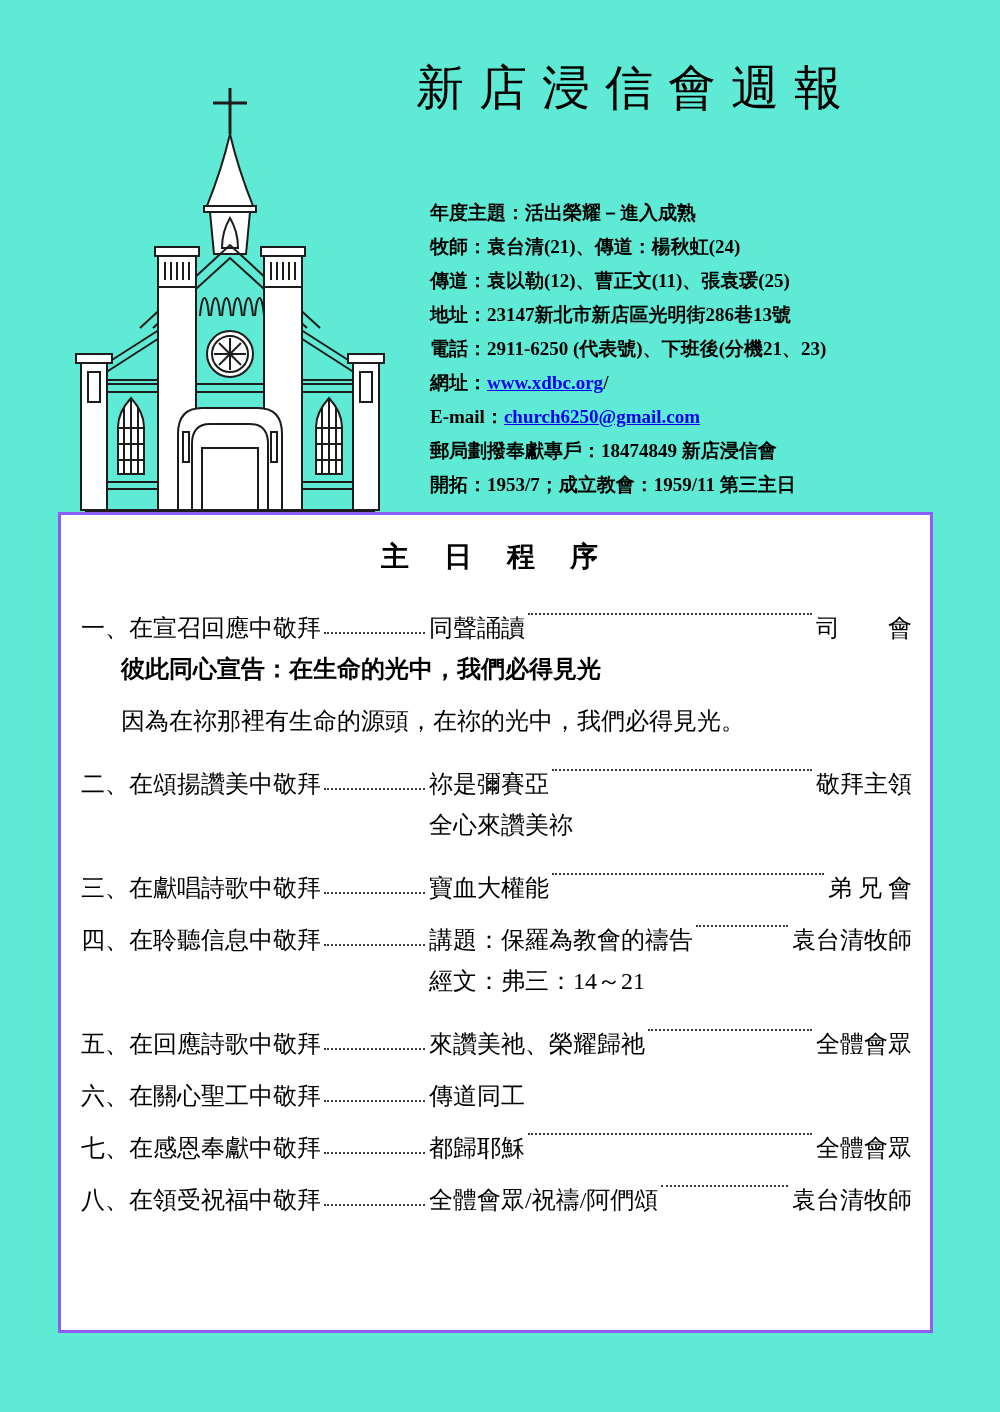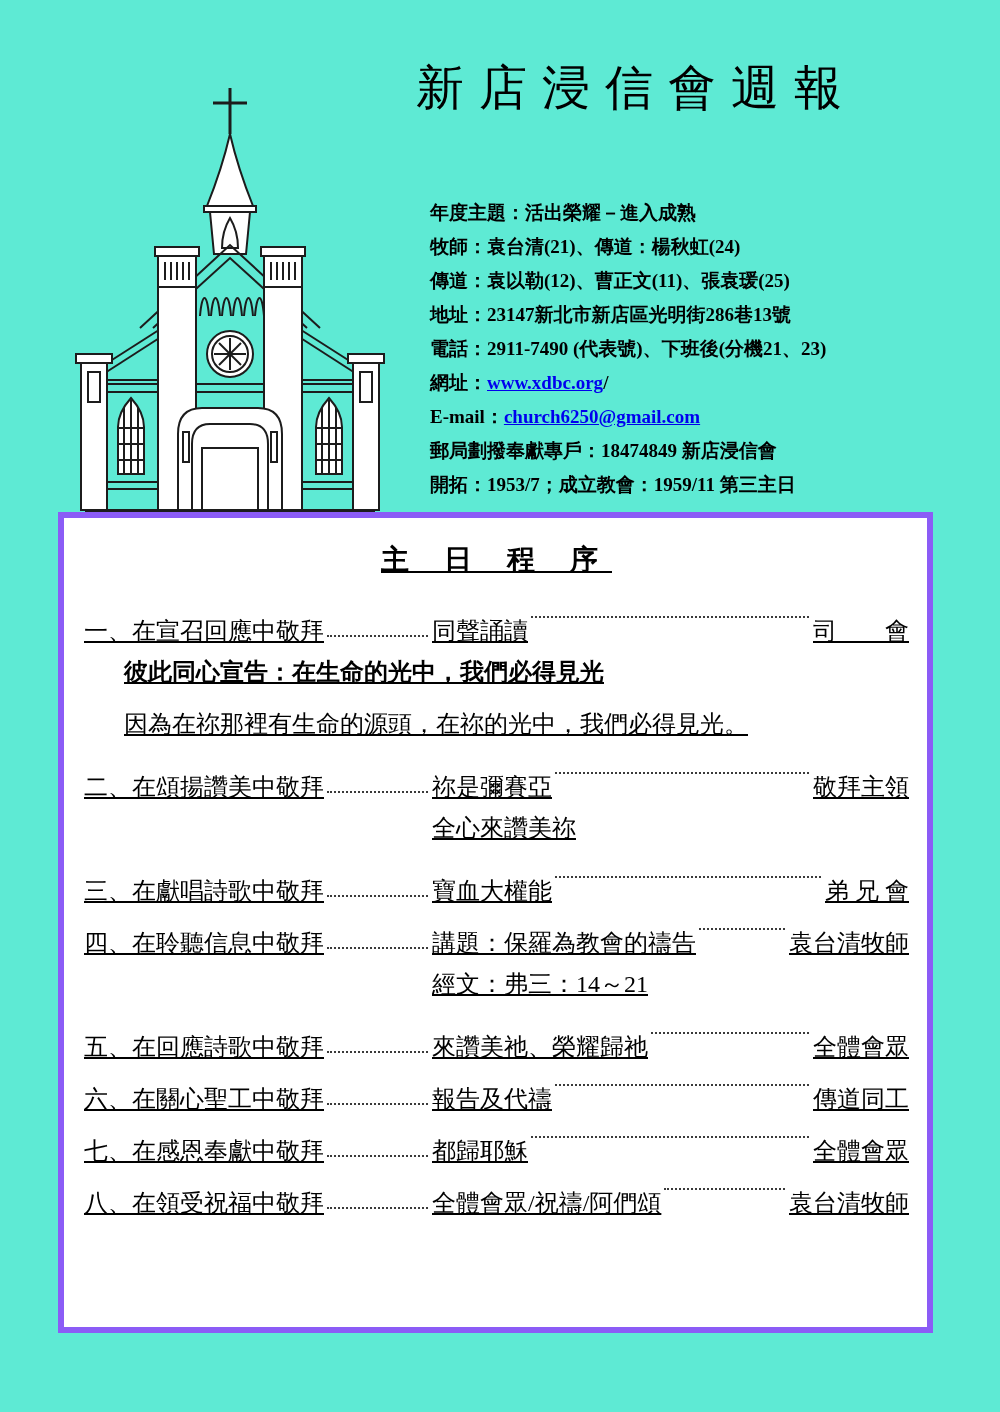--- a/index.html
+++ b/index.html
@@ -19,23 +19,22 @@
     text-align:right; font-size:23px; font-weight:bold; letter-spacing:1px;
   }
   .info-block {
     position:absolute; left:430px; top:164px; width:530px;
     font-size:19px; font-weight:bold; line-height:34px; white-space:nowrap;margin-top:32px;
   }
   .lnk { color:#0000EE; text-decoration:underline; font-weight:bold; cursor:pointer; }
   
   .program-box {
     position:absolute; left:58px; top:512px; width:875px; height:821px;
-    border:6px solid #8b5cf6; box-sizing:border-box; padding:12px 18px 0 20px;
+    border:3px solid #8b5cf6; box-sizing:border-box; padding:12px 18px 0 20px;
     background:#fff;
-    text-decoration:underline;
   }
   .ptitle {
     height:64px; line-height:60px; text-align:center;
     font-size:28px; font-weight:bold; letter-spacing:14px;
   }
   .prow { display:flex; align-items:flex-end; height:52px; font-size:24px; }
   .pl { display:flex; width:348px; align-items:flex-end; flex:0 0 auto; }
   .pm { display:flex; flex:1 1 auto; align-items:flex-start; min-width:0; }
   .txt { white-space:nowrap; line-height:30px; }
   .leader { flex:1 1 auto; border-bottom:2px dotted #3a3a3a; margin:0 4px 9px 3px; min-width:8px; }
@@ -141,21 +140,21 @@
     <line x1="95" y1="431" x2="235" y2="431" stroke-width="2"></line>
   </svg>
 
   <h1 class="main-title">新店浸信會週報</h1>
 
   <div class="info-block">
     <div>年度主題：活出榮耀－進入成熟</div>
     <div>牧師：袁台清(21)、傳道：楊秋虹(24)</div>
     <div>傳道：袁以勒(12)、曹正文(11)、張袁瑗(25)</div>
     <div>地址：23147新北市新店區光明街286巷13號</div>
-    <div>電話：2911-7490 (代表號)、下班後(分機21、23)</div>
+    <div>電話：2911-6250 (代表號)、下班後(分機21、23)</div>
     <div>
       <span>網址：</span><a class="lnk">www.xdbc.org</a><span>/</span>
     </div>
     <div>
       <span>E-mail：</span><a class="lnk">church6250@gmail.com</a>
     </div>
     <div>郵局劃撥奉獻專戶：18474849 新店浸信會</div>
     <div>開拓：1953/7；成立教會：1959/11 第三主日</div>
   </div>
 
@@ -227,24 +226,20 @@
           <span class="leader"></span>
         </div>
       <div class="pr txt">全體會眾</div>
     </div>
 
     <div class="prow">
       <div class="pl">
           <span class="txt">六、在關心聖工中敬拜</span>
           <span class="leader"></span>
         </div>
-      <div class="pm">
-          <span class="txt">報告及代禱</span>
-          <span class="leader"></span>
-        </div>
       <div class="pr txt">傳道同工</div>
     </div>
 
     <div class="prow">
       <div class="pl">
           <span class="txt">七、在感恩奉獻中敬拜</span>
           <span class="leader"></span>
         </div>
       <div class="pm">
           <span class="txt">都歸耶穌</span>

